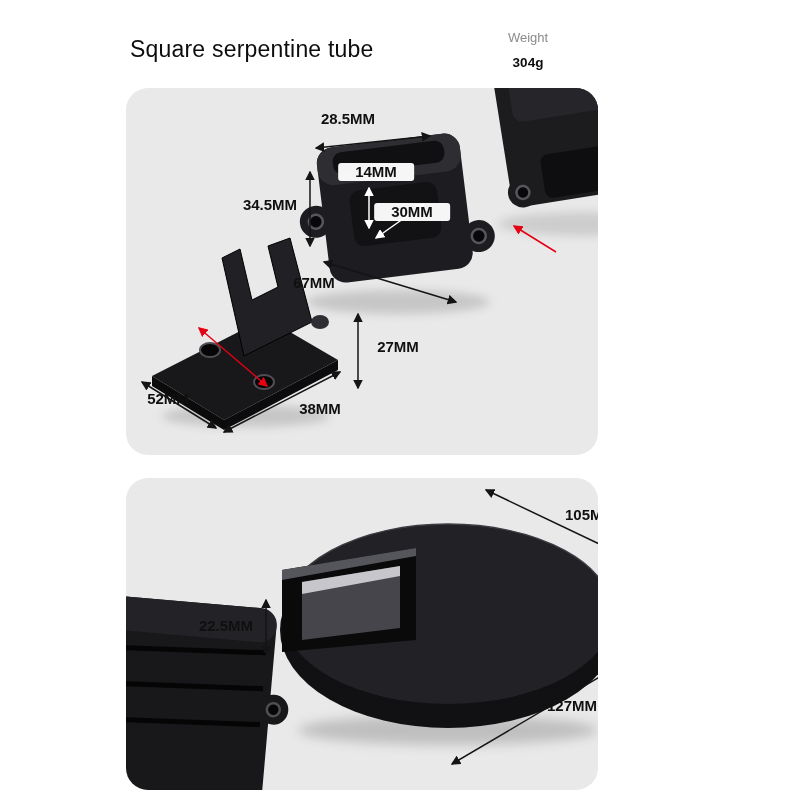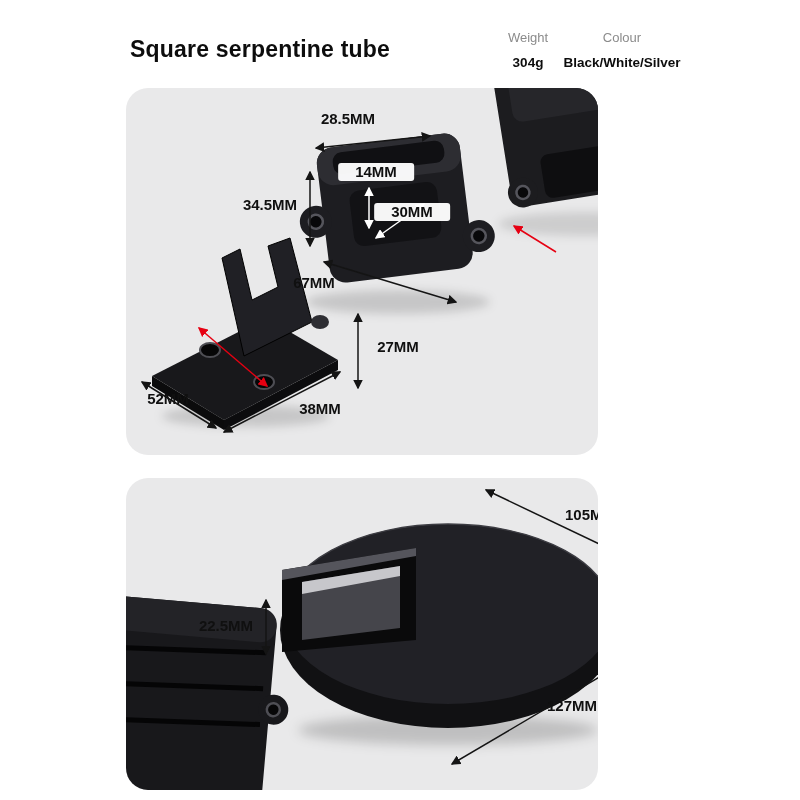--- a/index.html
+++ b/index.html
@@ -2,21 +2,21 @@
 <html><head>
 <meta charset="utf-8">
 <style>
   * { margin:0; padding:0; box-sizing:border-box; }
   html,body { width:800px; height:800px; }
   body { background:#ffffff; font-family:"Liberation Sans", sans-serif; position:relative; overflow:hidden; }
 
   .page { position:absolute; left:0; top:0; width:800px; height:800px; background:#ffffff; }
 
   
-  .title { position:absolute; left:130px; top:36px; font-size:23px; font-weight:700; color:#0d0d0d; letter-spacing:.2px; white-space:nowrap; }
+  .title { position:absolute; left:130px; top:36px; font-size:23px; font-weight:400; color:#0d0d0d; letter-spacing:.2px; white-space:nowrap; }
   .spec { position:absolute; top:30px; text-align:center; }
   .spec-label { font-size:13px; color:#8b8b8b; }
   .spec-value { font-size:13.5px; font-weight:700; color:#0d0d0d; margin-top:10px; white-space:nowrap; }
   .spec-1 { left:402px; width:90px; }
   .spec-2 { left:497px; width:62px; }
   .spec-3 { left:560px; width:124px; }
 
   
   .panel { position:absolute; left:126px; width:472px; background:#e9e9ea; border-radius:22px; overflow:hidden; }
   .panel-top { top:88px; height:367px; }
@@ -31,24 +31,20 @@
 </head>
 <body>
 
 <div class="page">
 
   <div class="title">Square serpentine tube</div>
 
   <div class="spec spec-2">
     <div class="spec-label">Weight</div>
     <div class="spec-value">304g</div>
-  </div>
-  <div class="spec spec-3">
-    <div class="spec-label">Colour</div>
-    <div class="spec-value">Black/White/Silver</div>
   </div>
 
   <div class="panel panel-top">
     <svg width="556" height="368" viewBox="0 0 556 368">
       <defs>
         <marker id="mB" viewBox="0 0 10 10" refX="8.5" refY="5" markerWidth="6.5" markerHeight="6.5" orient="auto-start-reverse">
           <path d="M0 0 L10 5 L0 10 Z" fill="#141414"></path>
         </marker>
         <marker id="mW" viewBox="0 0 10 10" refX="8.5" refY="5" markerWidth="6.5" markerHeight="6.5" orient="auto-start-reverse">
           <path d="M0 0 L10 5 L0 10 Z" fill="#ffffff"></path>

